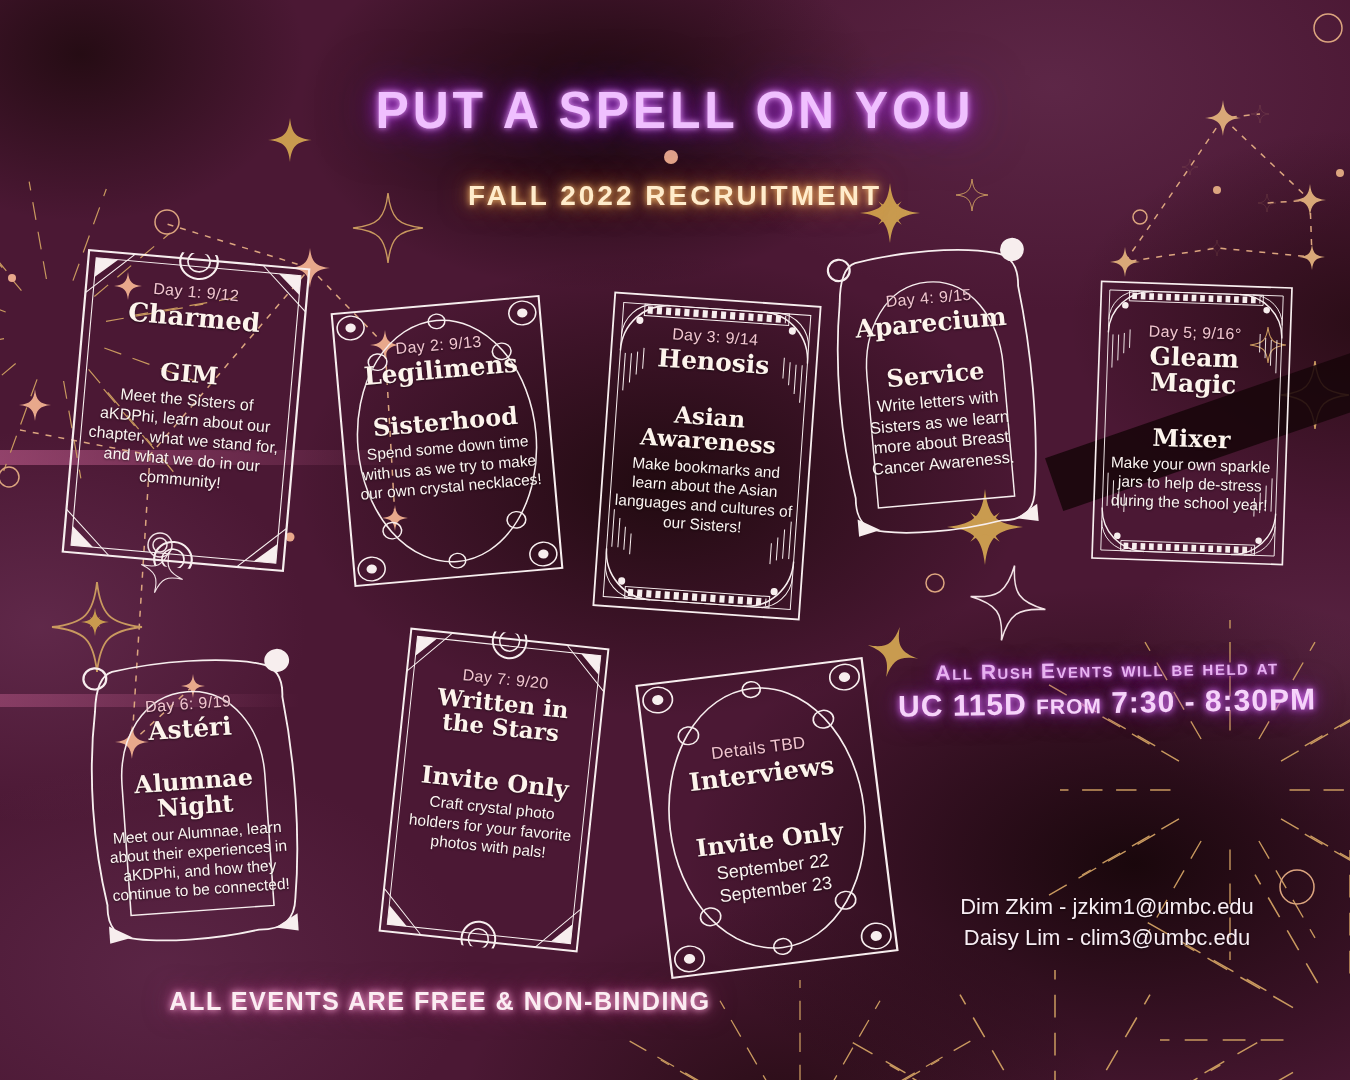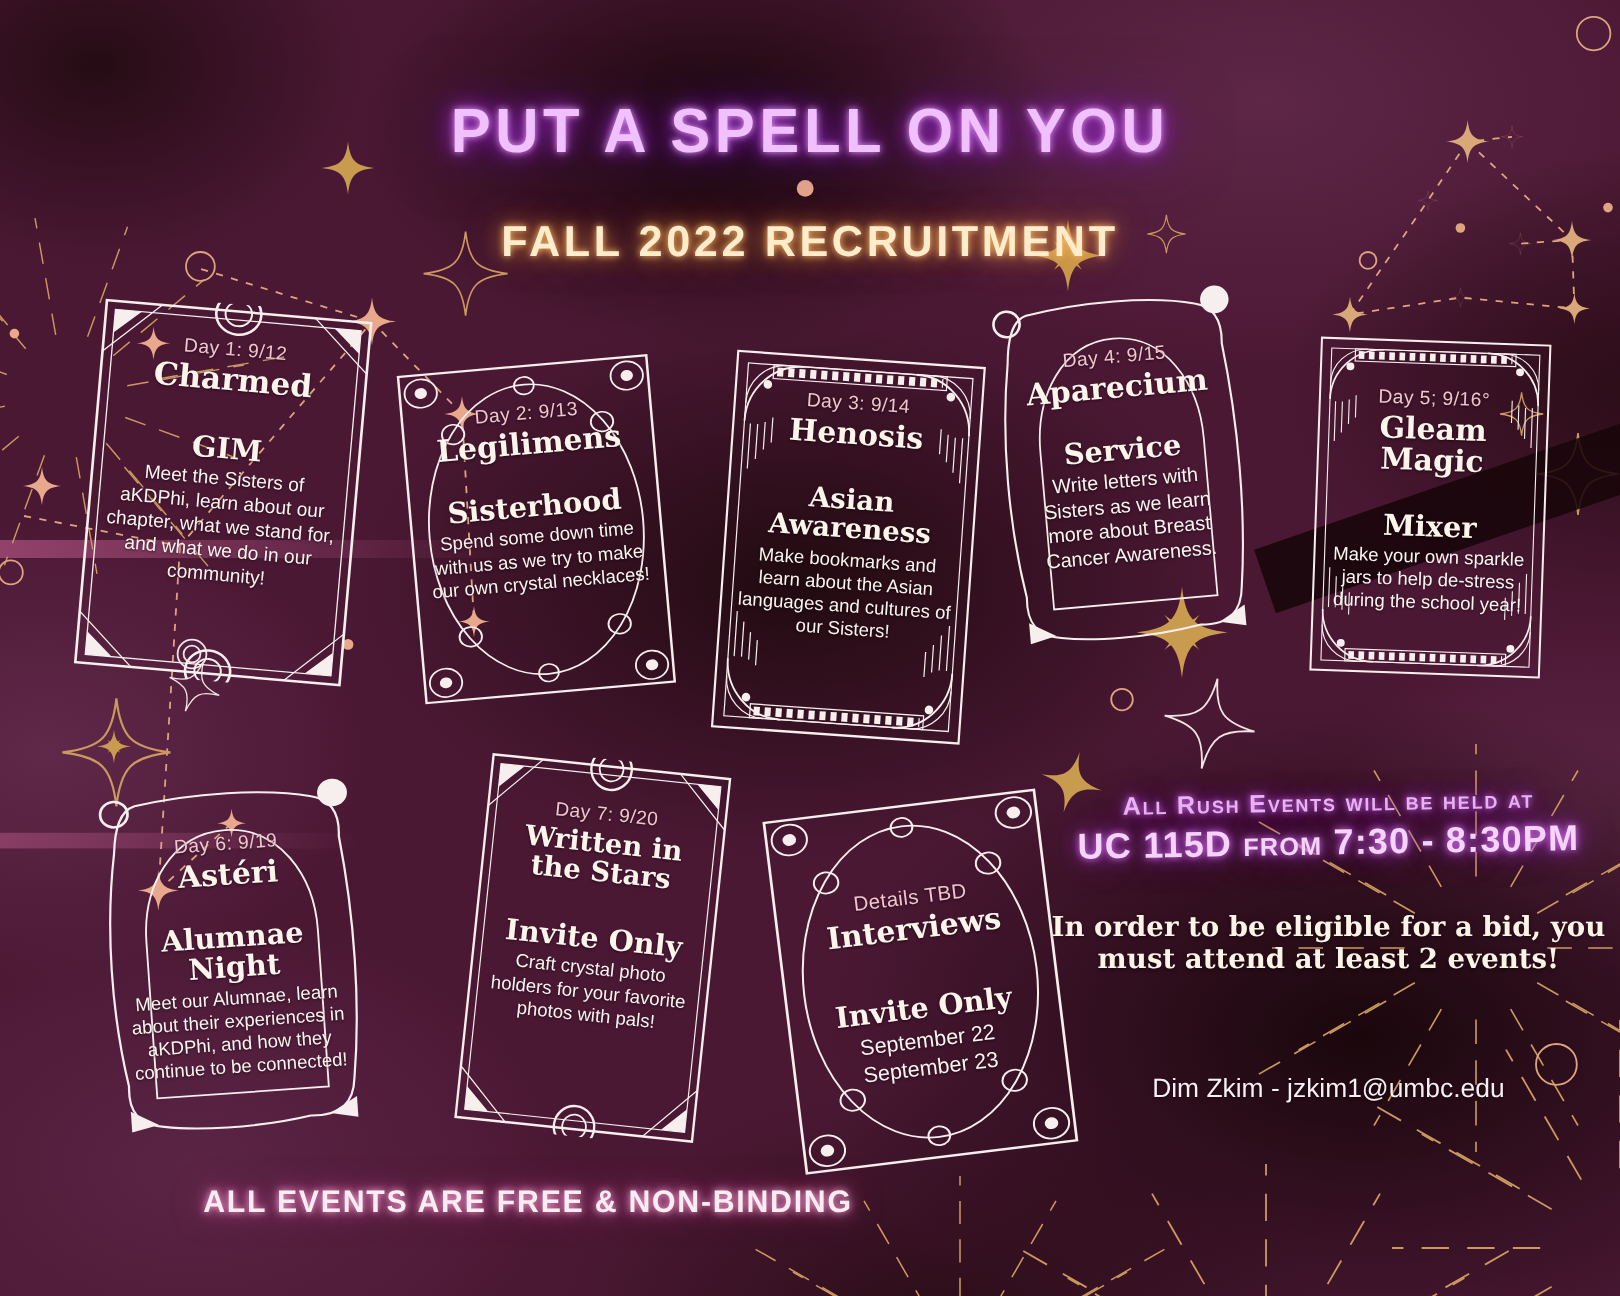--- a/index.html
+++ b/index.html
@@ -42,21 +42,21 @@
   .card-desc{font-size:15.5px;line-height:1.24;margin-top:4px;color:#fbf4f1;
     white-space:pre-line;text-shadow:0 1px 2px rgba(0,0,0,.5);}
 
   
   .neon-title{position:absolute;left:300px;top:80px;width:750px;text-align:center;
     font-size:52px;font-weight:700;letter-spacing:4px;white-space:nowrap;
     transform:scaleX(.96);color:#f0c0ff;
     text-shadow:0 0 6px rgba(238,162,255,.95),0 0 16px rgba(178,60,235,.9),
                 0 0 34px rgba(140,20,210,.75),0 0 60px rgba(120,10,190,.5);}
   .neon-sub{position:absolute;left:375px;top:180px;width:600px;text-align:center;
-    font-size:36px;font-weight:700;letter-spacing:3px;white-space:nowrap;color:#ffeccb;
+    font-size:28px;font-weight:700;letter-spacing:3px;white-space:nowrap;color:#ffeccb;
     text-shadow:0 0 6px rgba(255,195,115,.95),0 0 16px rgba(242,152,62,.8),
                 0 0 30px rgba(232,132,42,.55);}
   .info{position:absolute;left:872px;width:470px;text-align:center;}
   .neon-info1{top:658px;font-variant:small-caps;font-size:21px;font-weight:700;
     letter-spacing:1.5px;white-space:nowrap;color:#e9b5f2;transform:rotate(-1deg);
     text-shadow:0 0 5px rgba(212,112,240,.95),0 0 12px rgba(162,52,212,.85),
                 0 0 24px rgba(142,32,202,.6);}
   .neon-info2{top:686px;font-variant:small-caps;font-size:30px;font-weight:700;
     letter-spacing:1px;white-space:nowrap;color:#f6d3fa;transform:rotate(-1deg);
     text-shadow:0 0 6px rgba(222,122,245,.95),0 0 14px rgba(172,62,222,.85),
@@ -354,20 +354,20 @@
       <div class="card-day" style="font-size:17px;">Details TBD</div>
       <div class="card-title">Interviews</div>
       <div class="card-event" style="margin-top:40px;">Invite Only</div>
       <div class="card-desc" style="font-size:18px;">September 22
 September 23</div>
     </div>
   </div>
 
   <div class="info neon-info1">All Rush Events will be held at</div>
   <div class="info neon-info2">UC 115D from 7:30 - 8:30PM</div>
-  <div class="info serif-note eligibility">In order to be eligible for a bid, you must attend at least 2 events!</div>
   <div class="info contacts">
     <div>Dim Zkim - jzkim1@umbc.edu</div>
+    <div>Daisy Lim - clim3@umbc.edu</div>
   </div>
 
   <div class="neon-footer">ALL EVENTS ARE FREE &amp; NON-BINDING</div>
 
 </div>
 
 </body></html>

